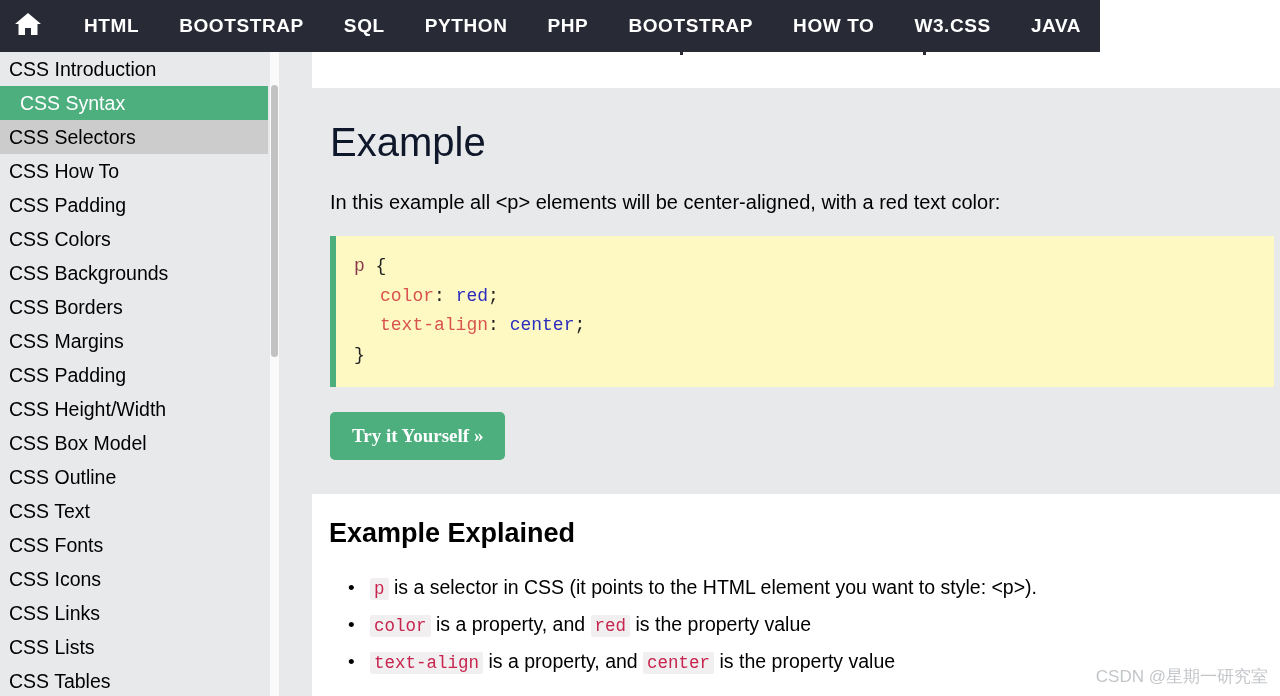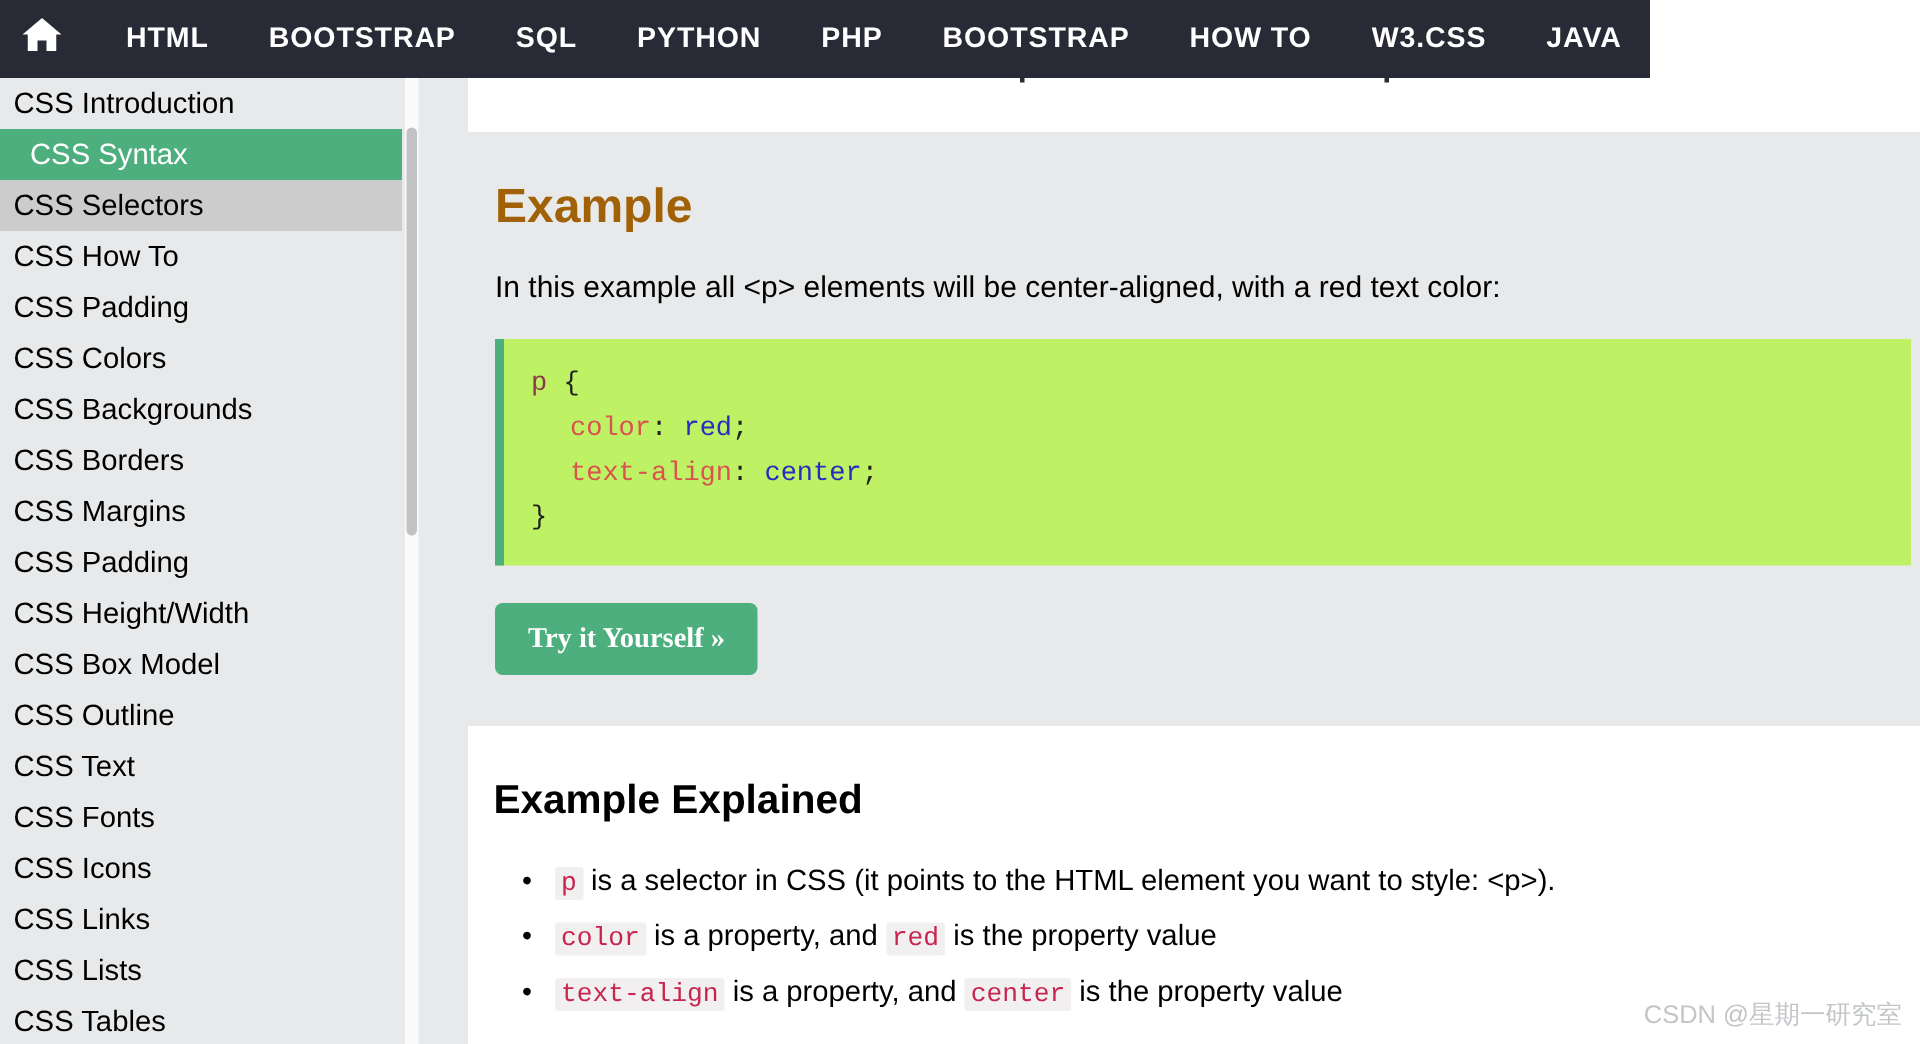--- a/index.html
+++ b/index.html
@@ -127,34 +127,34 @@
     position: absolute;
     top: 36px;
     left: 18px;
     width: 1000px;
     min-height: 392px;
     background: #e7e9eb;
     border-radius: 5px;
     padding: 30px 28px 34px 28px;
   }
   #example-title {
-    font-size: 32px;
-    font-weight: bold;
-    color: #a16207;
+    font-size: 40px;
+    font-weight: normal;
+    color: #0f172a;
     line-height: 1.2;
     margin-bottom: 22px;
   }
   #example-desc {
     font-size: 20px;
     color: #000000;
     line-height: 1.4;
     margin-bottom: 20px;
   }
   #code-block {
-    background: #bef264;
+    background: #fef9c3;
     border-left: 6px solid #4CAF7D;
     padding: 16px 18px 16px 18px;
     font-family: "Liberation Mono", monospace;
     font-size: 18px;
     line-height: 1.65;
     color: #000000;
     white-space: pre;
     margin-bottom: 25px;
   }
   .tok-sel  { color: #8b3a4b; }

